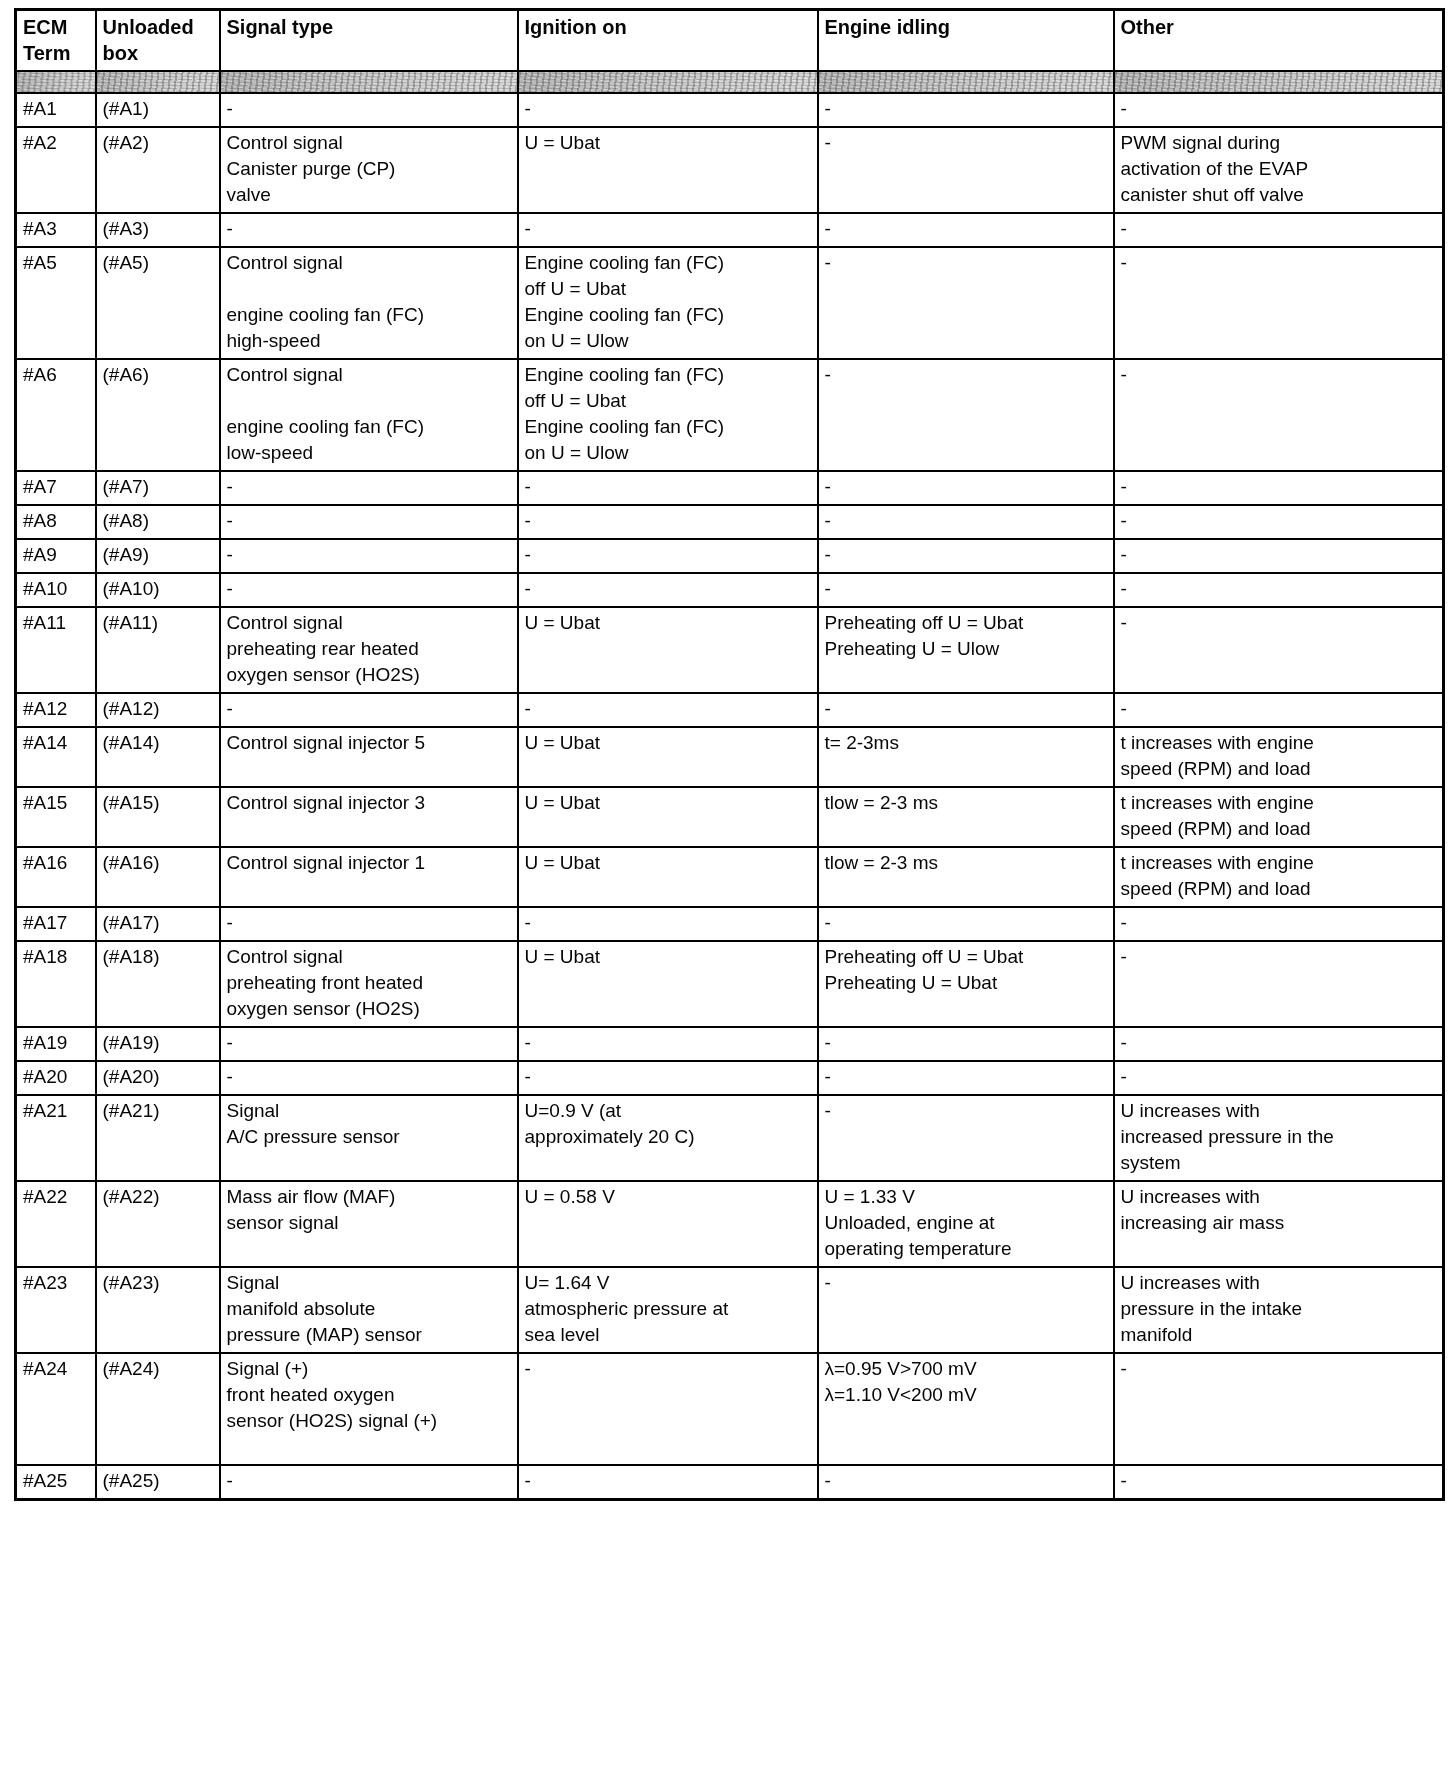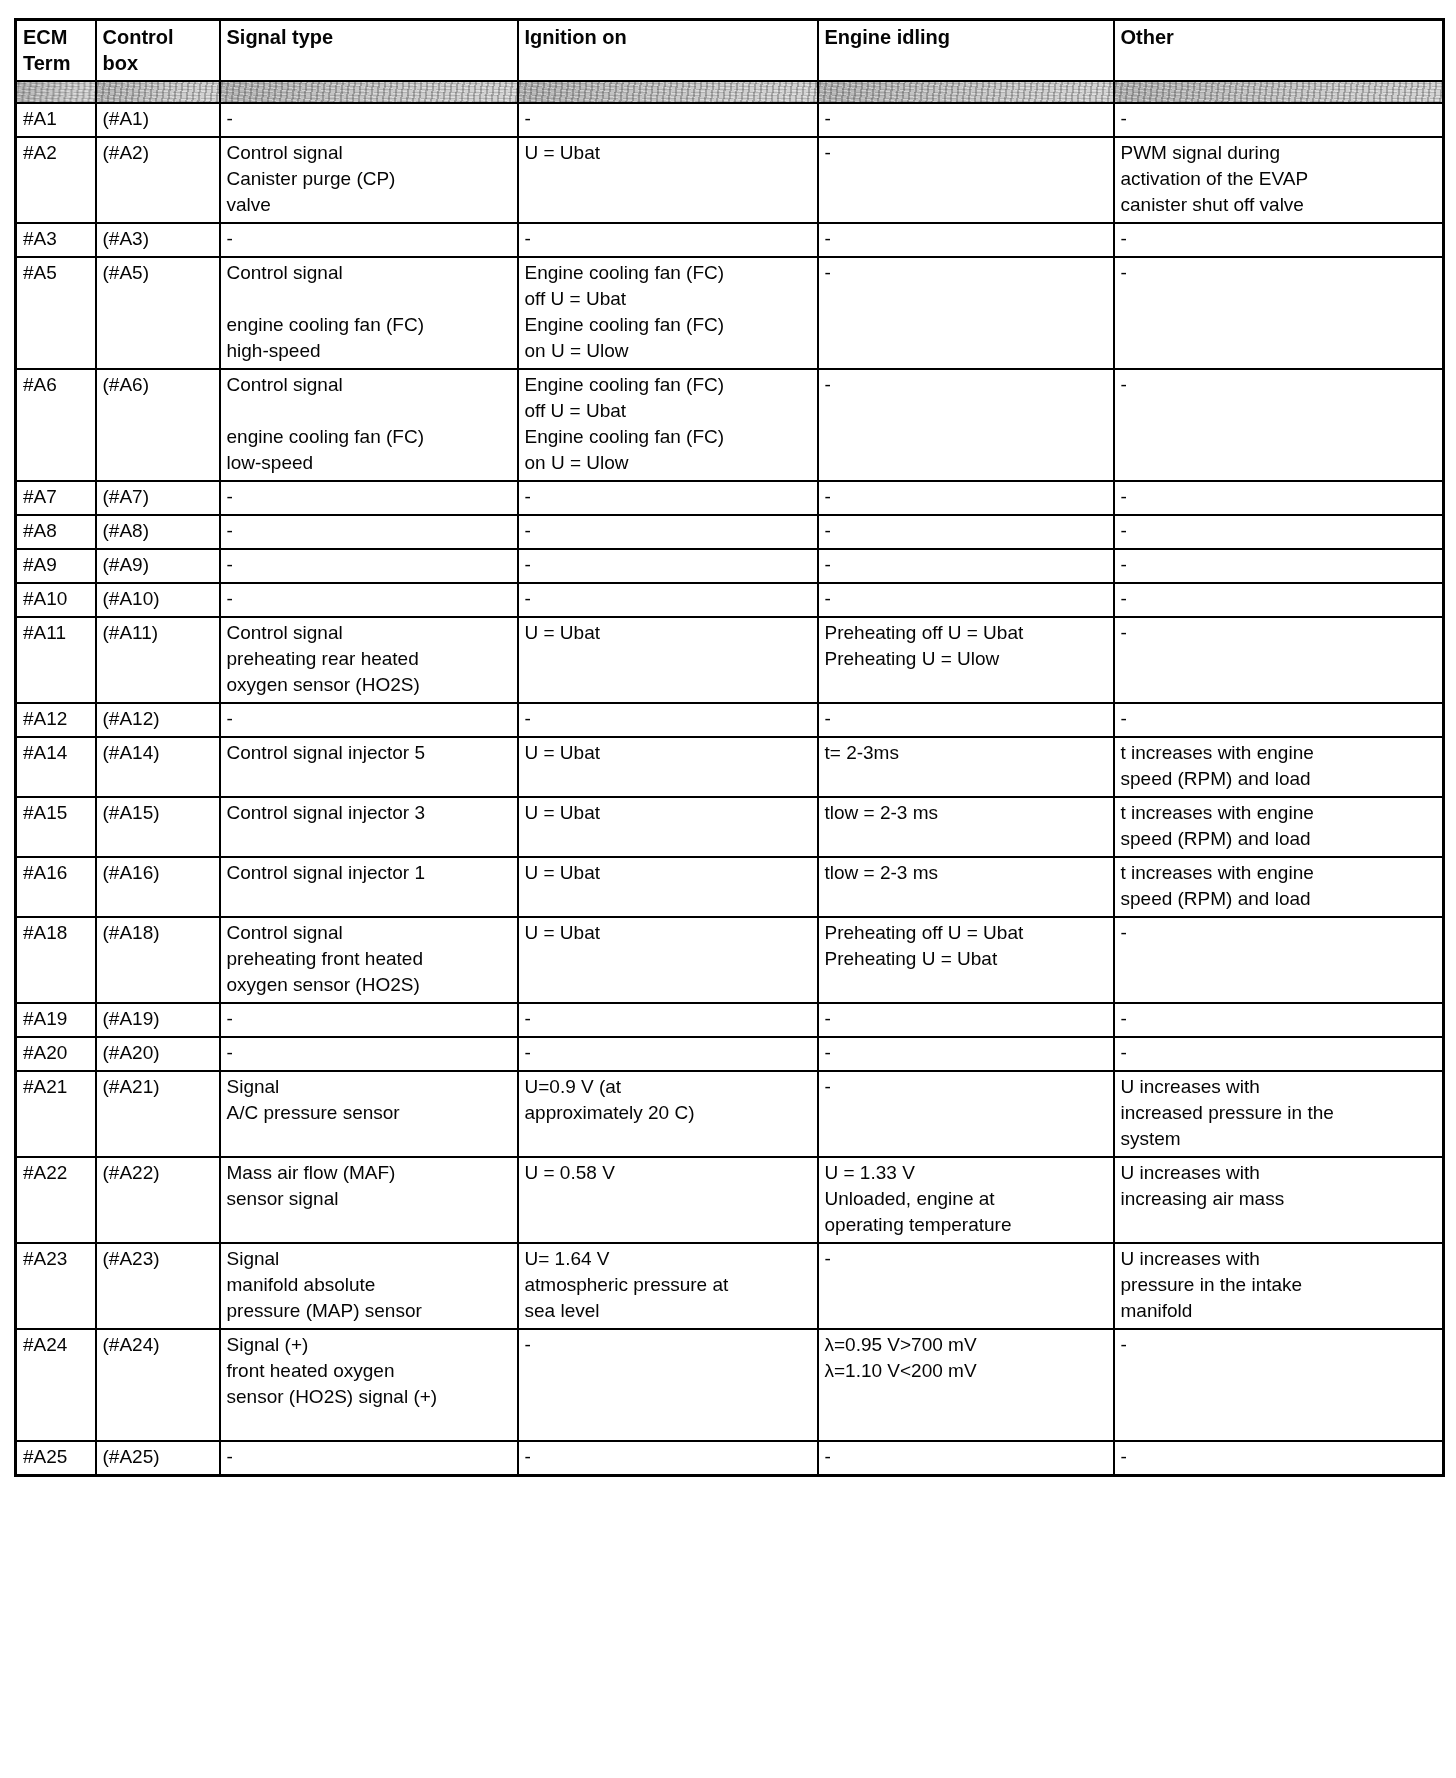--- a/index.html
+++ b/index.html
@@ -14,21 +14,20 @@
     box-sizing: border-box;
     padding: 8px 12px 10px 14px;
     font-family: "Liberation Sans", sans-serif;
     color: #000;
   }
   table.ecm {
     border-collapse: collapse;
     table-layout: fixed;
     width: 1428px;
     border: 3px solid #000;
-    margin-top: 10px;
   }
   table.ecm th,
   table.ecm td {
     border: 2px solid #000;
     vertical-align: top;
     text-align: left;
     padding: 2px 6px 4px 6px;
     font-size: 19px;
     line-height: 26px;
     white-space: pre-line;
@@ -65,21 +64,21 @@
       <col style="width:124px">
       <col style="width:298px">
       <col style="width:300px">
       <col style="width:296px">
       <col style="width:330px">
     </colgroup>
     <thead>
       <tr>
         <th>ECM
 Term</th>
-        <th>Control
+        <th>Unloaded
 box</th>
         <th>Signal type</th>
         <th>Ignition on</th>
         <th>Engine idling</th>
         <th>Other</th>
       </tr>
       <tr class="noise-band">
         <td></td>
         <td></td>
         <td></td>
@@ -232,20 +231,28 @@
   <tr>
     <td class="cell-term">#A16</td>
     <td class="cell-breakout">(#A16)</td>
     <td class="cell-signal">Control signal injector 1</td>
     <td class="cell-ignition">U = Ubat</td>
     <td class="cell-idling">tlow = 2-3 ms</td>
     <td class="cell-other">t increases with engine
 speed (RPM) and load</td>
   </tr>
 
+  <tr>
+    <td class="cell-term">#A17</td>
+    <td class="cell-breakout">(#A17)</td>
+    <td class="cell-signal">-</td>
+    <td class="cell-ignition">-</td>
+    <td class="cell-idling">-</td>
+    <td class="cell-other">-</td>
+  </tr>
 
   <tr>
     <td class="cell-term">#A18</td>
     <td class="cell-breakout">(#A18)</td>
     <td class="cell-signal">Control signal
 preheating front heated
 oxygen sensor (HO2S)</td>
     <td class="cell-ignition">U = Ubat</td>
     <td class="cell-idling">Preheating off U = Ubat
 Preheating U = Ubat</td>

